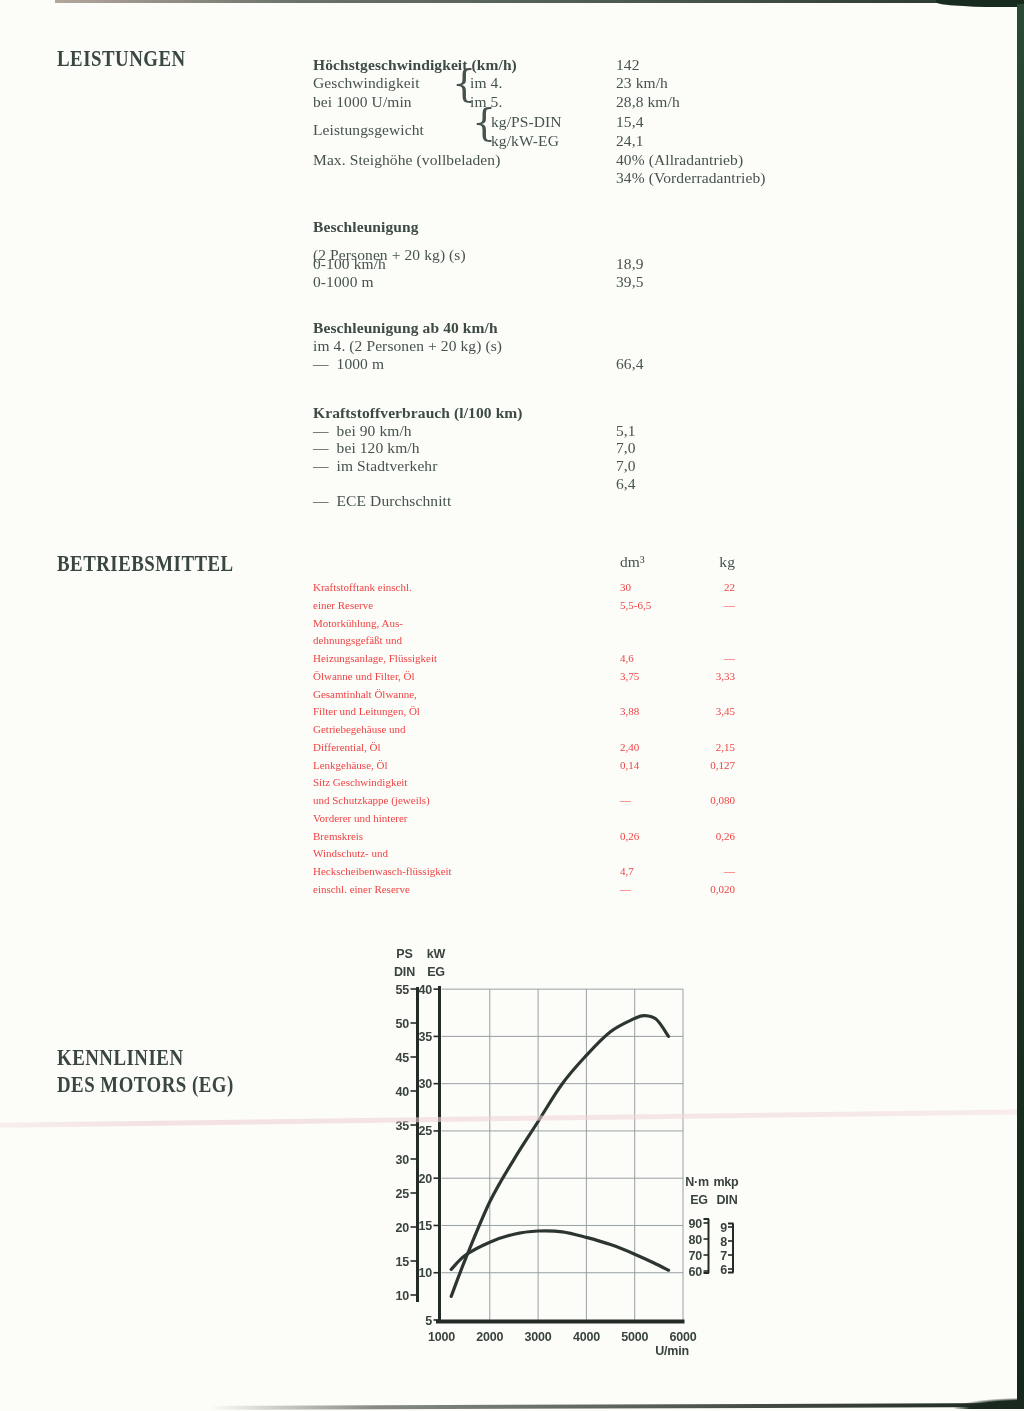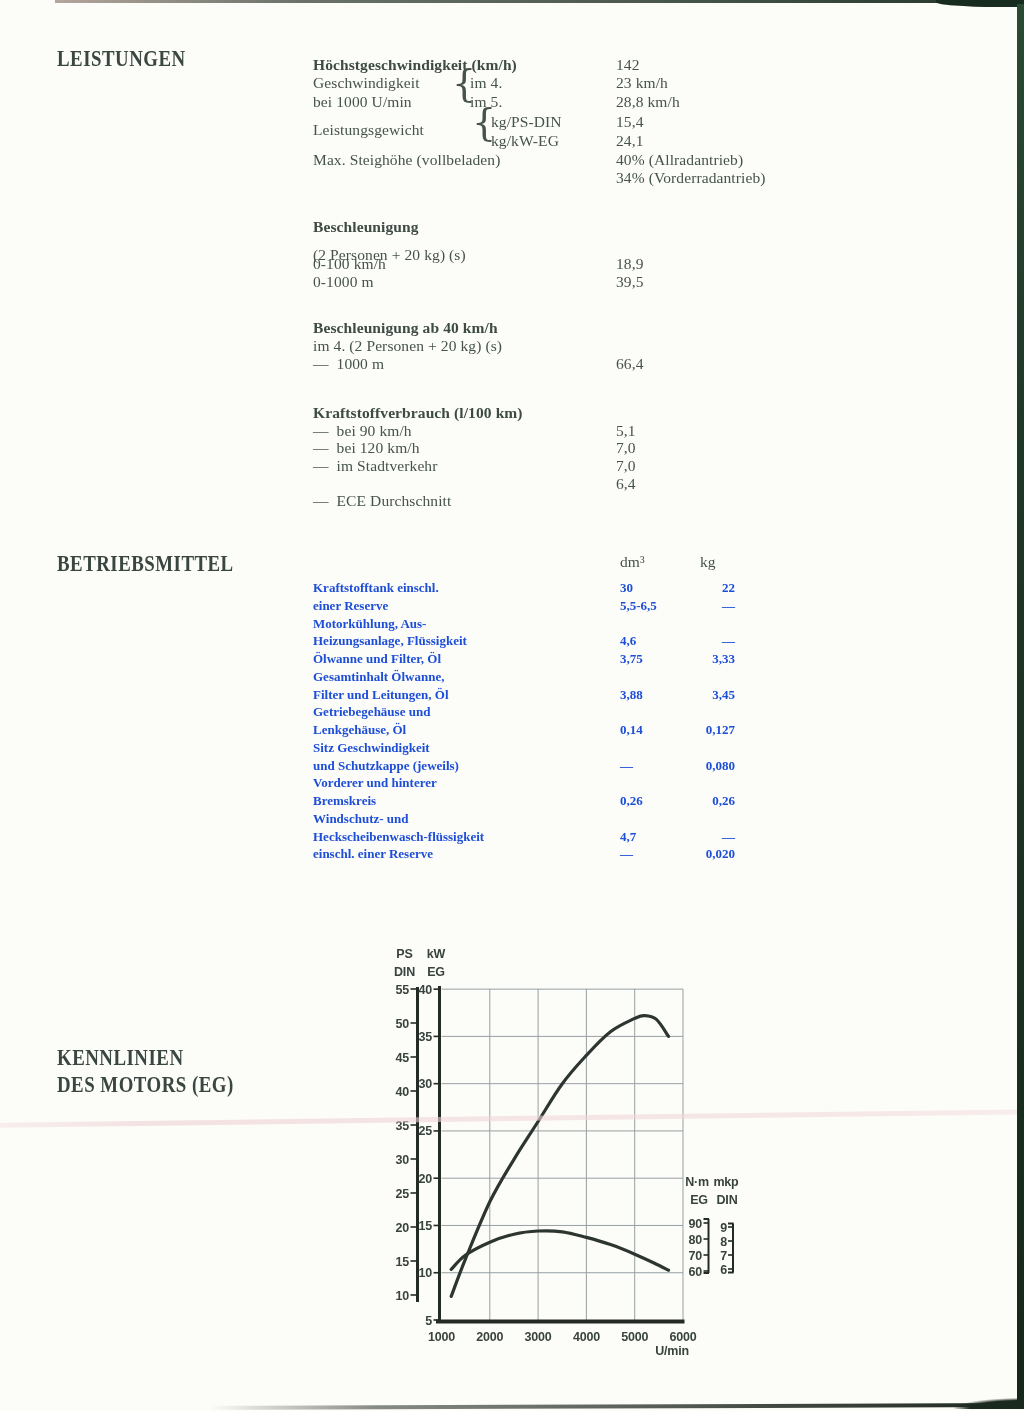--- a/index.html
+++ b/index.html
@@ -14,21 +14,21 @@
   .h1{
     font-size:23px;font-weight:bold;color:#3a4641;letter-spacing:0.6px;
     transform:scaleX(0.82);transform-origin:left top;white-space:pre;
   }
   .brace{
     font-family:"DejaVu Serif", serif;font-size:38px;line-height:38px;
     color:#46534d;font-weight:400;
   }
   
   .bm-table{position:absolute;left:313px;top:579px;width:422px;}
-  .bm-row{position:relative;height:17.75px;line-height:17.9px;font-size:13px;color:#1d4ed8;white-space:pre;font-weight:bold;}
+  .bm-row{position:relative;height:17.75px;line-height:17.9px;font-size:11px;color:#ef4444;white-space:pre;}
   .bm-label{position:absolute;left:0;}
   .bm-dm3{position:absolute;left:307px;}
   .bm-kg{position:absolute;right:0;}
   
   #chart-svg{position:absolute;left:0;top:0;width:1024px;height:1411px;}
   .grid{stroke:#97a0a3;stroke-width:1;}
   .axis{stroke:#242b27;}
   .curve{fill:none;stroke:#2d3531;stroke-width:3.2;stroke-linecap:round;}
   .cht{font:bold 12.5px "Liberation Sans", sans-serif;fill:#39433e;letter-spacing:-0.2px;}
   
@@ -90,30 +90,32 @@
   <div class="abs body-text" style="left:616px;top:421.5px">5,1</div>
   <div class="abs body-text" style="left:313px;top:439px">—  bei 120 km/h</div>
   <div class="abs body-text" style="left:616px;top:439px">7,0</div>
   <div class="abs body-text" style="left:313px;top:457px">—  im Stadtverkehr</div>
   <div class="abs body-text" style="left:616px;top:457px">7,0</div>
   <div class="abs body-text" style="left:313px;top:492px">—  ECE Durchschnitt</div>
   <div class="abs body-text" style="left:616px;top:474.5px">6,4</div>
 
   <div class="abs h1" style="left:57px;top:551px">BETRIEBSMITTEL</div>
   <div class="abs body-text" style="left:620px;top:553px">dm³</div>
-  <div class="abs body-text" style="left:700px;top:553px;width:35px;text-align:left">kg</div>
+  <div class="abs body-text" style="left:700px;top:553px;width:35px;text-align:right">kg</div>
   <div class="bm-table">
       <div class="bm-row"><span class="bm-label">Kraftstofftank einschl.</span><span class="bm-dm3">30</span><span class="bm-kg">22</span></div>
       <div class="bm-row"><span class="bm-label">einer Reserve</span><span class="bm-dm3">5,5-6,5</span><span class="bm-kg">—</span></div>
       <div class="bm-row"><span class="bm-label">Motorkühlung, Aus-</span></div>
+      <div class="bm-row"><span class="bm-label">dehnungsgefäßt und</span></div>
       <div class="bm-row"><span class="bm-label">Heizungsanlage, Flüssigkeit</span><span class="bm-dm3">4,6</span><span class="bm-kg">—</span></div>
       <div class="bm-row"><span class="bm-label">Ölwanne und Filter, Öl</span><span class="bm-dm3">3,75</span><span class="bm-kg">3,33</span></div>
       <div class="bm-row"><span class="bm-label">Gesamtinhalt Ölwanne,</span></div>
       <div class="bm-row"><span class="bm-label">Filter und Leitungen, Öl</span><span class="bm-dm3">3,88</span><span class="bm-kg">3,45</span></div>
       <div class="bm-row"><span class="bm-label">Getriebegehäuse und</span></div>
+      <div class="bm-row"><span class="bm-label">Differential, Öl</span><span class="bm-dm3">2,40</span><span class="bm-kg">2,15</span></div>
       <div class="bm-row"><span class="bm-label">Lenkgehäuse, Öl</span><span class="bm-dm3">0,14</span><span class="bm-kg">0,127</span></div>
       <div class="bm-row"><span class="bm-label">Sitz Geschwindigkeit</span></div>
       <div class="bm-row"><span class="bm-label">und Schutzkappe (jeweils)</span><span class="bm-dm3">—</span><span class="bm-kg">0,080</span></div>
       <div class="bm-row"><span class="bm-label">Vorderer und hinterer</span></div>
       <div class="bm-row"><span class="bm-label">Bremskreis</span><span class="bm-dm3">0,26</span><span class="bm-kg">0,26</span></div>
       <div class="bm-row"><span class="bm-label">Windschutz- und</span></div>
       <div class="bm-row"><span class="bm-label">Heckscheibenwasch-flüssigkeit</span><span class="bm-dm3">4,7</span><span class="bm-kg">—</span></div>
       <div class="bm-row"><span class="bm-label">einschl. einer Reserve</span><span class="bm-dm3">—</span><span class="bm-kg">0,020</span></div>
     </div>
 

